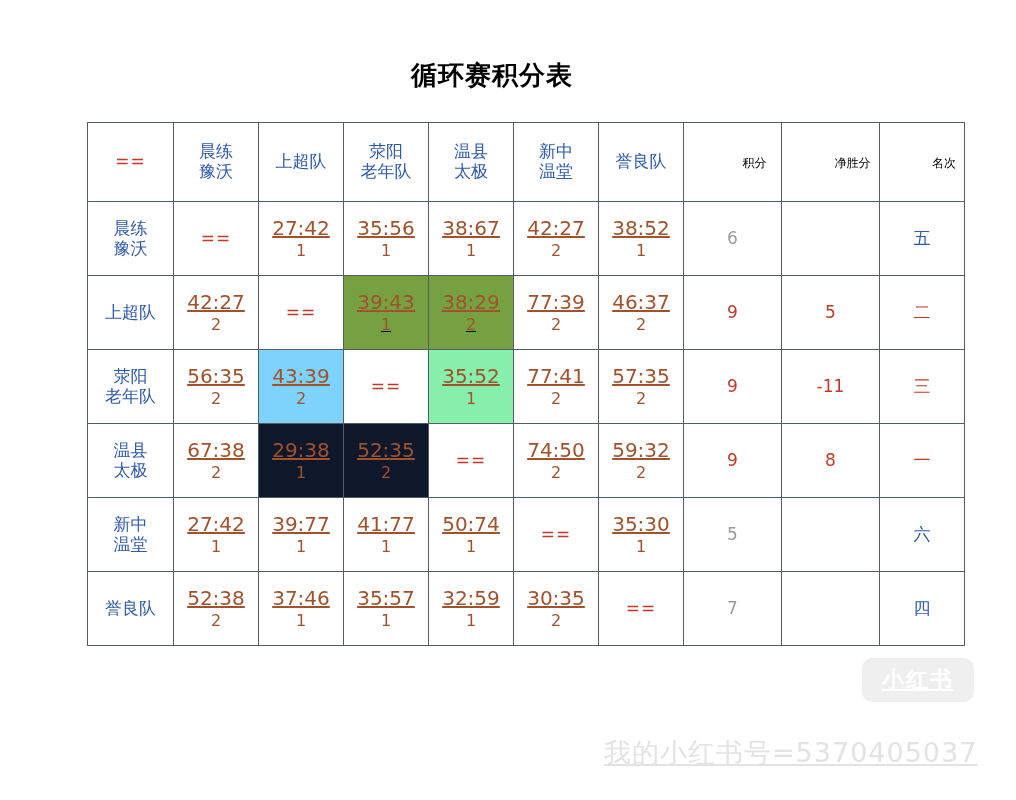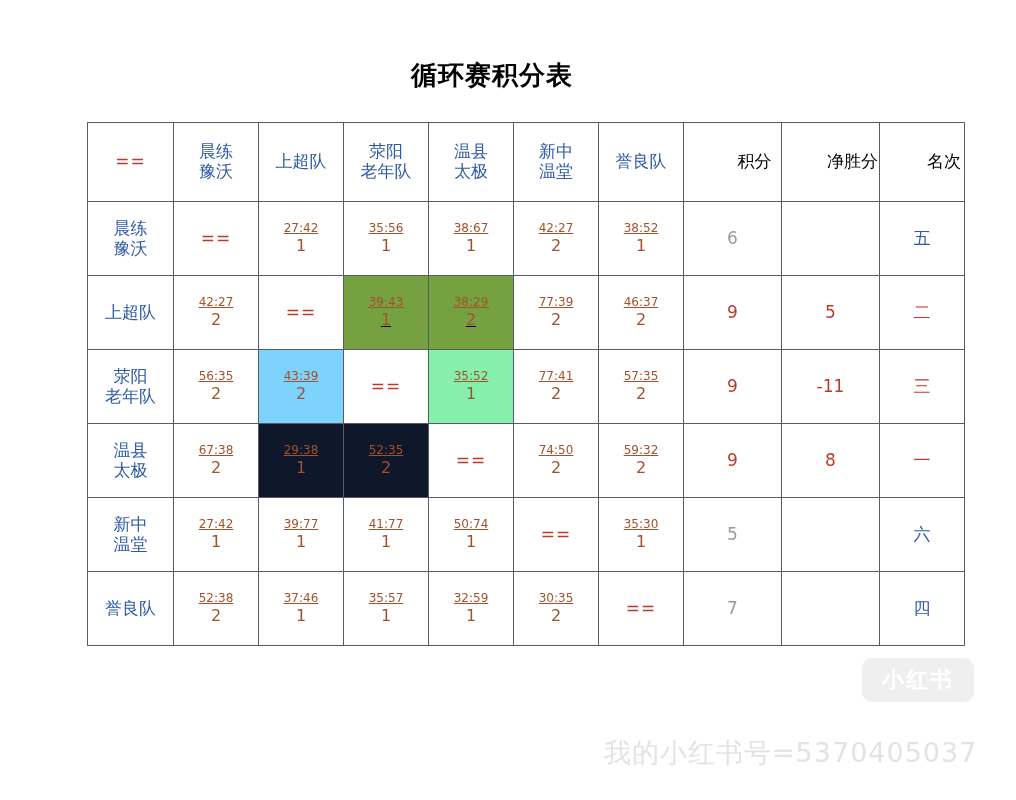--- a/index.html
+++ b/index.html
@@ -54,30 +54,30 @@
   tr.headrow td { height: 78px; }
   tr.bodyrow td { height: 73px; }
 
   .hdr-team {
     color: #2e5aa8;
     font-size: 17px;
     font-weight: normal;
   }
   .hdr-plain {
     color: #000000;
-    font-size: 17px;
+    font-size: 12px;
     margin-left: 44px;
   }
   .rowhdr {
     color: #2e5aa8;
     font-size: 17px;
   }
   .score {
     color: #a0522d;
-    font-size: 12px;
+    font-size: 20px;
     text-decoration: underline;
     display: block;
     line-height: 1.25;
   }
   .pts-line {
     color: #a0522d;
     font-size: 16px;
     display: block;
     line-height: 1.25;
   }
@@ -118,20 +118,21 @@
   .fill-orange { background: #0f172a; }
   .fill-purple { background: #7dd3fc; }
   .fill-lilac  { background: #86efac; }
 
   
   .wm {
     position: absolute;
     color: #e8e8e8;
     pointer-events: none;
     user-select: none;
+    text-decoration: underline;
   }
   #wm-logo {
     top: 658px;
     left: 862px;
     width: 112px;
     height: 44px;
     border-radius: 10px;
     background: #efefef;
     color: #ffffff;
     font-size: 22px;

